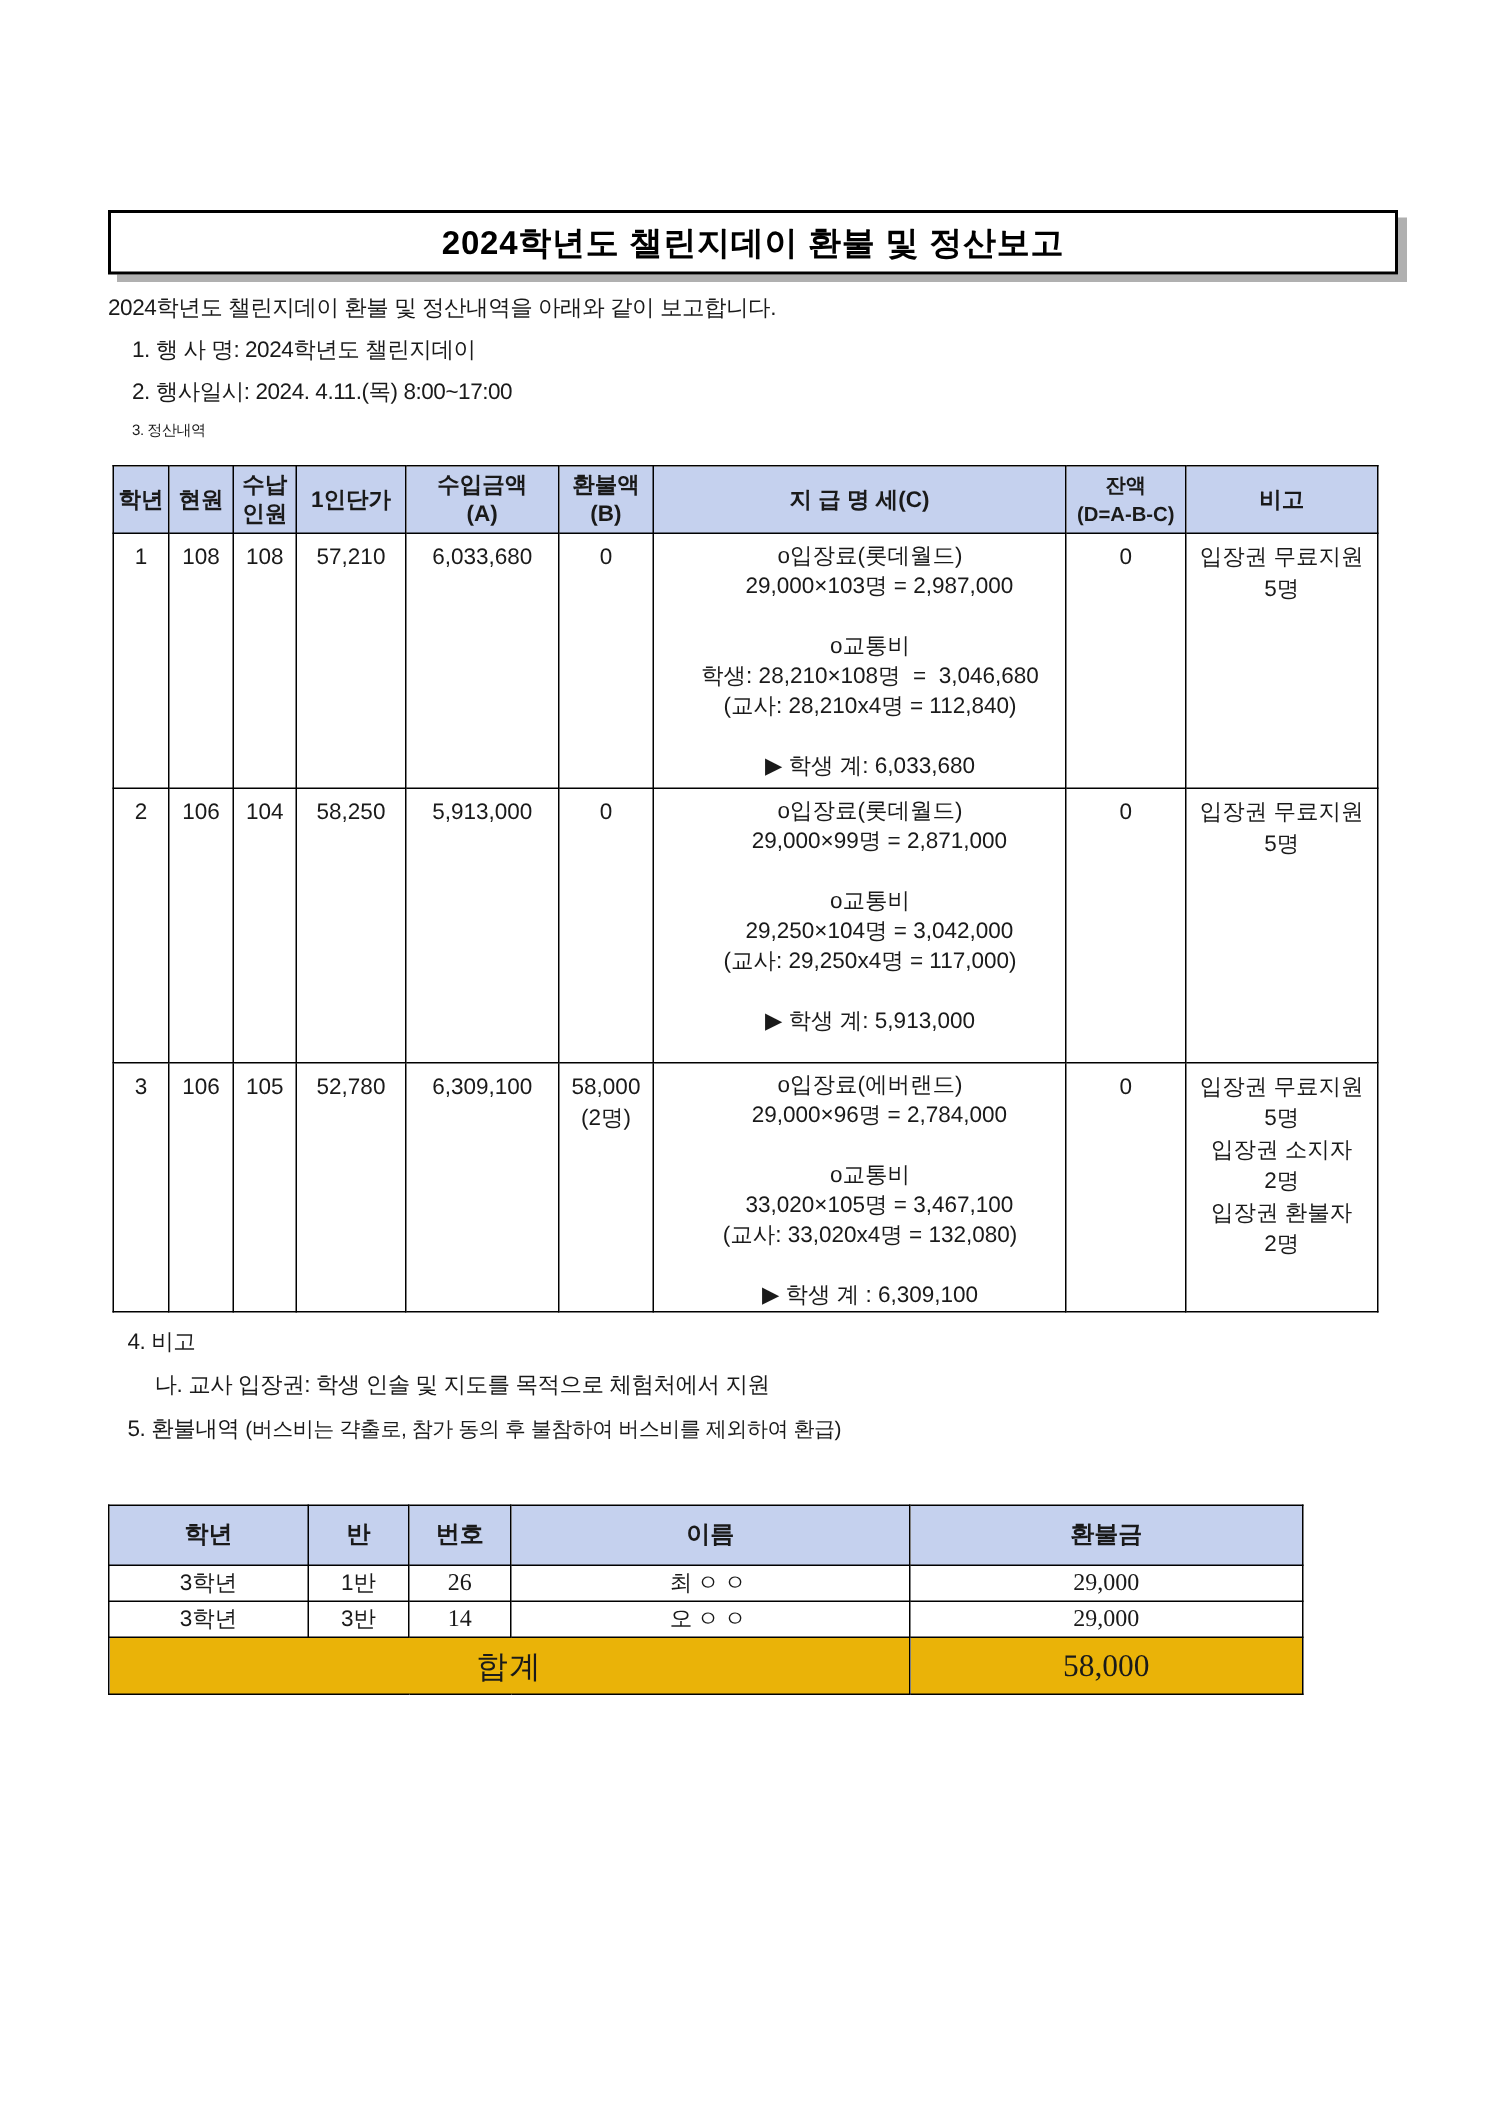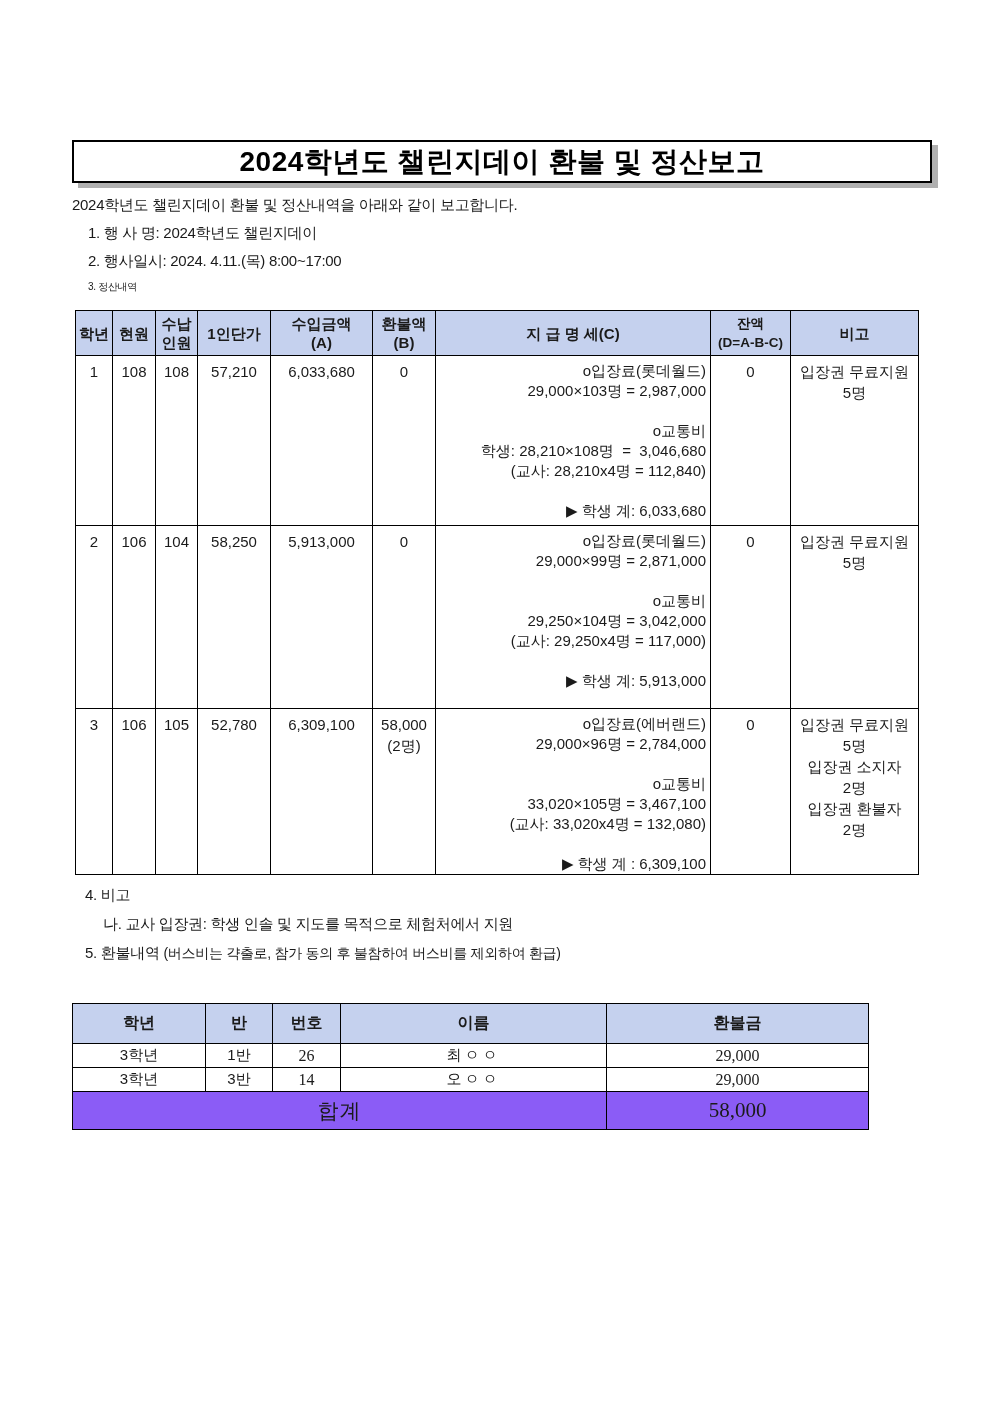--- a/index.html
+++ b/index.html
@@ -15,21 +15,21 @@
   
   .title-box {
     position:absolute; left:72px; top:140px;
     width:860px; height:43px;
     background:#ffffff;
     border:2px solid #000;
     box-shadow:6px 5px 0 #b0b0b0;
     display:flex; align-items:center; justify-content:center;
   }
   .title-box .title-text {
-    font-size:28px; font-weight:800; letter-spacing:0.5px; color:#000;
+    font-size:22px; font-weight:800; letter-spacing:0.5px; color:#000;
   }
   
   .intro  { position:absolute; left:72px; top:196px; font-size:15px; letter-spacing:-0.3px; }
   .item-1 { position:absolute; left:88px; top:224px; font-size:15px; letter-spacing:-0.3px; }
   .item-2 { position:absolute; left:88px; top:252px; font-size:15px; letter-spacing:-0.3px;text-align:center; }
   .item-3 { position:absolute; left:88px; top:280px; font-size:10px; letter-spacing:-0.3px; }
   
   table { border-collapse:collapse; table-layout:fixed; }
   .settlement {
     position:absolute; left:75px; top:310px;
@@ -44,21 +44,21 @@
   }
   .settlement th {
     background:#c5d1ee;
     font-weight:700;
     vertical-align:middle;
     line-height:19px;
     padding:2px 0;
   }
   .settlement td { padding-top:5px; line-height:21px; }
   .settlement .details-cell {
-    text-align:right;
+    text-align:center;
     padding-left:18px;
     padding-right:4px;
     line-height:20px;
   }
   .ml { white-space:pre-wrap; }
   .row-1 { height:170px; }
   .row-2 { height:183px; }
   .row-3 { height:165px; }
   .hdr-row { height:45px; }
   
@@ -80,21 +80,21 @@
   }
   .refund th {
     background:#c5d1ee;
     font-weight:700;
     font-size:16px;
     height:40px;
   }
   .refund td { height:24px; }
   .refund .num-cell { font-family:"Liberation Serif","DejaVu Serif",serif; font-size:16px; }
   .refund .name-cell { letter-spacing:3px; }
-  .refund .total-row td { background:#8b5cf6; height:38px;font-family:Liberation Serif, serif; }
+  .refund .total-row td { background:#eab308; height:38px;font-family:Liberation Serif, serif; }
   .refund .total-label { font-size:21px; letter-spacing:1px; }
   .refund .total-value { font-family:"Liberation Serif","DejaVu Serif",serif; font-size:21px; }
 </style>
 </head>
 <body>
 
 <div class="page">
 
   <div class="title-box">
     <span class="title-text">2024학년도 챌린지데이 환불 및 정산보고</span>

